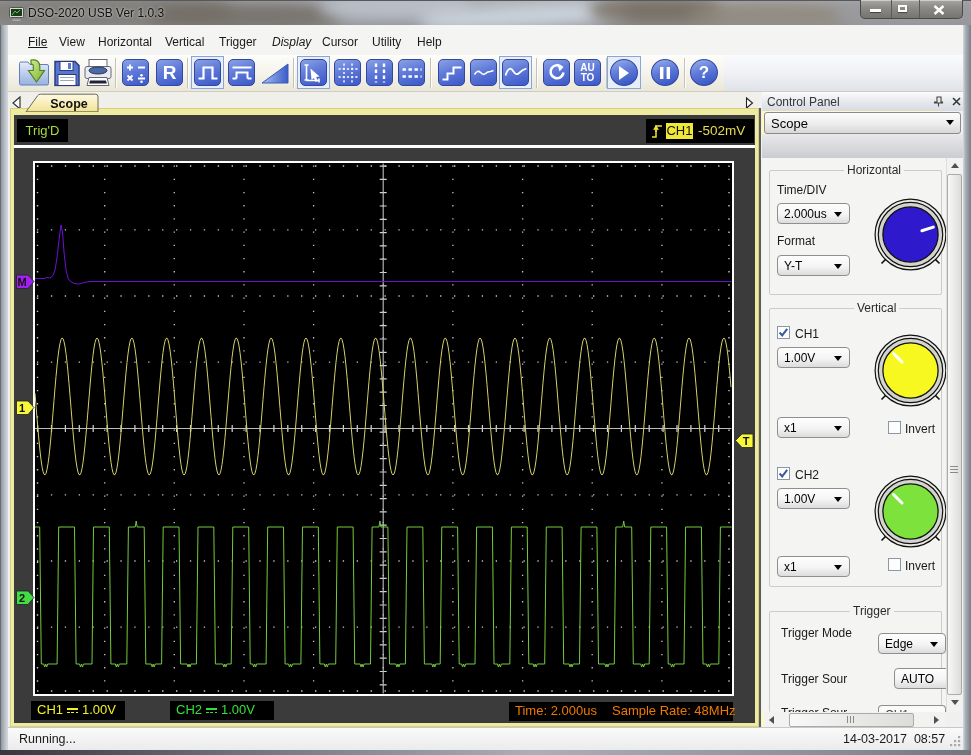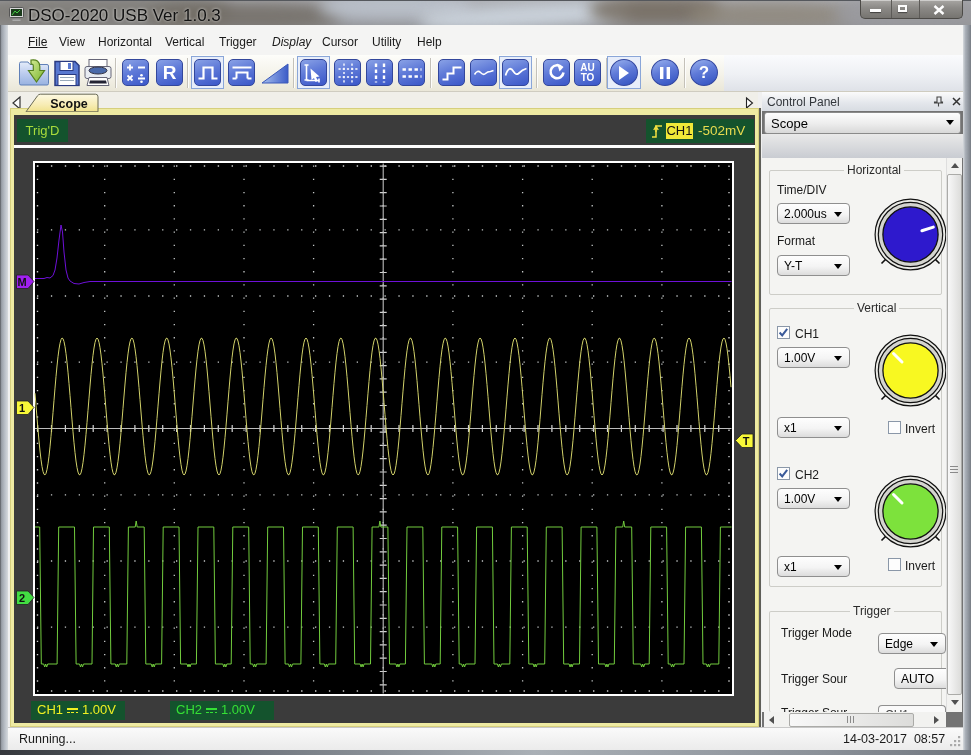--- a/index.html
+++ b/index.html
@@ -12,21 +12,21 @@
  background:linear-gradient(#fdfdfa,#f4f2e9 55%,#eae7d8);border-bottom:1px solid #cfccc0;}
 .tsep{top:3px;height:30px;width:2px;border-left:1px solid #c4c1b9;border-right:1px solid #fdfdfc;}
 .tb{top:4px;height:27px;border-radius:5px;}
 .tbtn-blue{background:linear-gradient(160deg,#8aa2e6,#5f7ad8 45%,#3b57c8);border:1px solid #33479c;border-radius:5px;}
 .tsel::before{content:"";position:absolute;left:-3px;top:-3px;right:-3px;bottom:-3px;
  border:1px solid #8aa6d8;background:#e8eefa;}
 #tabrow{left:0;top:67px;width:750px;height:23px;background:#f0efe9;}
 #scopepage{left:2px;top:83px;width:748.5px;height:619px;background:#eeeaa2;
  border:1px solid #d6cf7d;}
 #scopeinner{left:3px;top:6px;width:740.5px;height:608px;background:#3b3b3b;}
-.blackbox{background:#14532d;white-space:nowrap;}
+.blackbox{background:#000000;white-space:nowrap;}
 #display{background:#000;border:2.5px solid #fff;}
 .combo{border:1px solid #8f8f8f;border-radius:4px;background:linear-gradient(#fefefe,#f4f4f4 55%,#dcdcdc);}
 .combo span{position:absolute;top:50%;transform:translateY(-50%);color:#000;}
 .combo i{position:absolute;right:7px;top:50%;margin-top:-2px;width:0;height:0;
  border-left:4.5px solid transparent;border-right:4.5px solid transparent;border-top:5px solid #000;}
 .cb{width:13px;height:13px;background:#fdfdfd;border:1px solid #8a97a8;}
 .cb svg{position:absolute;left:-1px;top:-1px;}
 .gbox{border:1px solid #cdcdc8;border-radius:2px;}
 .glabel{font-size:12px;color:#2a2a2a;background:#f4f4f2;padding:0 3px;}
 .plabel{font-size:12px;color:#1a1a1a;}
@@ -46,21 +46,21 @@
 <div class="glassblob" style="left:835px;top:-4px;width:150px;height:34px;background:#9a9a9e;opacity:.85;"></div>
 <div style="left:0;top:0;width:971px;height:1px;background:#55585d;"></div>
 </div>
 <svg style="position:absolute;left:9px;top:7px;" width="15" height="14">
 <rect x="0.5" y="0.5" width="14" height="10" rx="1" fill="#d8d8d8" stroke="#555"></rect>
 <rect x="2" y="2" width="11" height="7" fill="#1a3a1a"></rect>
 <path d="M3 8 L6 4 L8 6 L11 3" stroke="#4c4" stroke-width="1" fill="none"></path>
 <rect x="5" y="11" width="5" height="1.5" fill="#888"></rect>
 <rect x="3.5" y="12.5" width="8" height="1.5" fill="#aaa"></rect>
 </svg>
-<div style="left:28px;top:6px;font-size:17px;color:#111;text-shadow:0 0 3px rgba(255,255,255,.8);">DSO-2020 USB Ver 1.0.3</div>
+<div style="left:28px;top:6px;font-size:12px;color:#111;text-shadow:0 0 3px rgba(255,255,255,.8);">DSO-2020 USB Ver 1.0.3</div>
 <div style="left:860px;top:0px;width:103px;height:19px;background:linear-gradient(#a8a6a3,#8b8986 45%,#767470);border:1px solid #4c4a47;border-top:none;border-radius:0 0 5px 5px;box-shadow:inset 0 1px 0 rgba(255,255,255,.45);">
 <div style="left:29.5px;top:0;width:1px;height:18px;background:#5c5a57;"></div>
 <div style="left:57.5px;top:0;width:1px;height:18px;background:#5c5a57;"></div>
 <div style="left:9px;top:9px;width:11px;height:3px;background:#fdfdfd;box-shadow:0 1px 1px rgba(0,0,0,.5);"></div>
 <div style="left:37px;top:4.5px;width:9px;height:7px;border:2px solid #fdfdfd;box-shadow:0 1px 1px rgba(0,0,0,.4);"></div>
 <svg style="position:absolute;left:72px;top:4.5px;" width="12" height="10">
       <path d="M1.5 1 L10.5 9 M10.5 1 L1.5 9" stroke="#fdfdfd" stroke-width="2.4"></path>
     </svg>
 </div>
 <div style="left:0;top:25px;width:8px;height:725px;background:linear-gradient(90deg,#55585d,#9aa0a8 20%,#b9bfc7 60%,#d6dade);"></div>
@@ -312,35 +312,39 @@
 <svg style="position:absolute;left:2px;top:474.5px;" width="20" height="16">
           <path d="M0.5 1 L12 1 L18 7.5 L12 14.5 L0.5 14.5 Z" fill="#42dd42" stroke="#222" stroke-width="0.8"></path>
           <text x="6" y="11.5" font-size="11" font-weight="bold" fill="#111" text-anchor="middle" font-family="Liberation Sans">2</text>
         </svg>
 <svg style="position:absolute;left:720.5px;top:317.5px;" width="19" height="16">
 <path d="M18 1 L7 1 L0.5 7.5 L7 14.5 L18 14.5 Z" fill="#f8f838" stroke="#222" stroke-width="0.8"></path>
 <text x="11" y="11.5" font-size="11" font-weight="bold" fill="#111" text-anchor="middle" font-family="Liberation Sans">T</text>
         </svg>
 <div class="blackbox" style="left:17px;top:586px;width:94px;height:19px;color:#f0f022;font-size:13px;line-height:18px;padding-left:6px;">CH1<span style="display:inline-block;vertical-align:1px;margin:0 4px;width:11px;"><span style="display:block;height:1.5px;background:currentColor;margin-bottom:2px;"></span><span style="display:block;height:1.5px;background:currentColor;width:100%;background:linear-gradient(90deg,currentColor 0 2.5px,transparent 2.5px 4.2px,currentColor 4.2px 6.8px,transparent 6.8px 8.5px,currentColor 8.5px);"></span></span>1.00V</div>
 <div class="blackbox" style="left:156px;top:586px;width:104px;height:19px;color:#35e035;font-size:13px;line-height:18px;padding-left:6px;">CH2<span style="display:inline-block;vertical-align:1px;margin:0 4px;width:11px;"><span style="display:block;height:1.5px;background:currentColor;margin-bottom:2px;"></span><span style="display:block;height:1.5px;background:currentColor;width:100%;background:linear-gradient(90deg,currentColor 0 2.5px,transparent 2.5px 4.2px,currentColor 4.2px 6.8px,transparent 6.8px 8.5px,currentColor 8.5px);"></span></span>1.00V</div>
+<div class="blackbox" style="left:495px;top:587px;width:224px;height:19px;color:#f07800;font-size:13px;line-height:18px;">
+          <span style="position:absolute;left:6px;white-space:nowrap;">Time: 2.000us</span>
+          <span style="position:absolute;left:103px;white-space:nowrap;">Sample Rate: 48MHz</span>
+        </div>
 </div>
     </div>
 <div style="left:750.5px;top:83px;width:2px;height:619px;background:#5e5e58;"></div>
 <svg style="position:absolute;left:16px;top:67.5px;" width="78" height="19">
 <defs>
         <linearGradient id="tabg" x1="0" y1="0" x2="0" y2="1">
 <stop offset="0" stop-color="#fdf9e3"></stop>
           <stop offset="0.6" stop-color="#f7ecb4"></stop>
           <stop offset="1" stop-color="#f0e28c"></stop>
         </linearGradient>
       </defs>
 <path d="M2 18.8 L13.5 2.8 Q14.5 1.2 16.5 1.2 L71.5 1.2 Q74 1.2 74 3.8 L74 18.8 Z" fill="url(#tabg)" stroke="#6a6a55" stroke-width="1"></path>
 <text x="45" y="14.8" font-size="12.5" font-weight="bold" fill="#111" text-anchor="middle" font-family="Liberation Sans">Scope</text>
 </svg>
-<div id="cpanel" style="left:754px;top:67px;width:201px;height:658px;background:#737373;">
+<div id="cpanel" style="left:754px;top:67px;width:178px;height:658px;background:#fef9c3;">
 <div style="left:0;top:0;width:201px;height:19px;background:linear-gradient(#fbfbfb,#e3e6eb 60%,#d8dce2);">
 <span style="position:absolute;left:5px;top:3px;font-size:12px;color:#33373c;">Control Panel</span>
 <svg style="position:absolute;left:171px;top:4px;" width="11" height="11">
           <path d="M4 1 L8 1 L8 6 L9.5 6 L9.5 7 L1.5 7 L1.5 6 L4 6 Z M5.5 7 L5.5 10.5" stroke="#444" stroke-width="1.1" fill="none"></path>
         </svg>
 <svg style="position:absolute;left:189.5px;top:4.5px;" width="9" height="9">
           <path d="M1 1 L8 8 M8 1 L1 8" stroke="#333" stroke-width="1.5"></path>
         </svg>
 </div>
 <div style="left:2px;top:20px;width:197px;height:21.5px;border:1px solid #8a8a8a;border-radius:3px;background:linear-gradient(#fdfdfd,#ececec 55%,#d8d8d8);">

